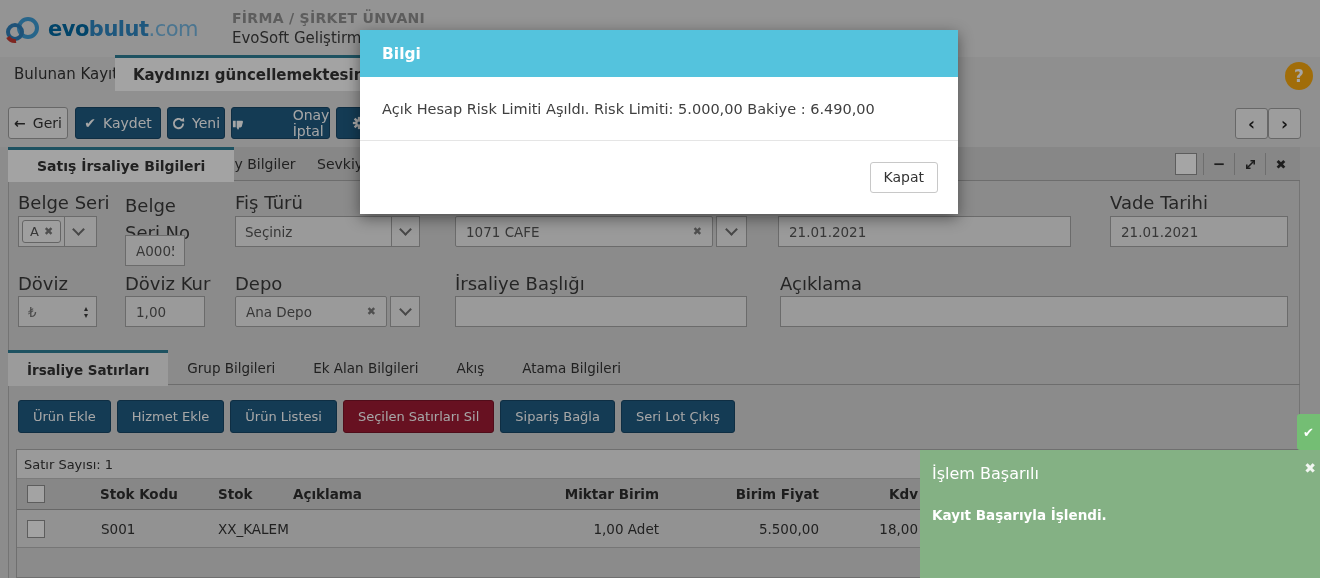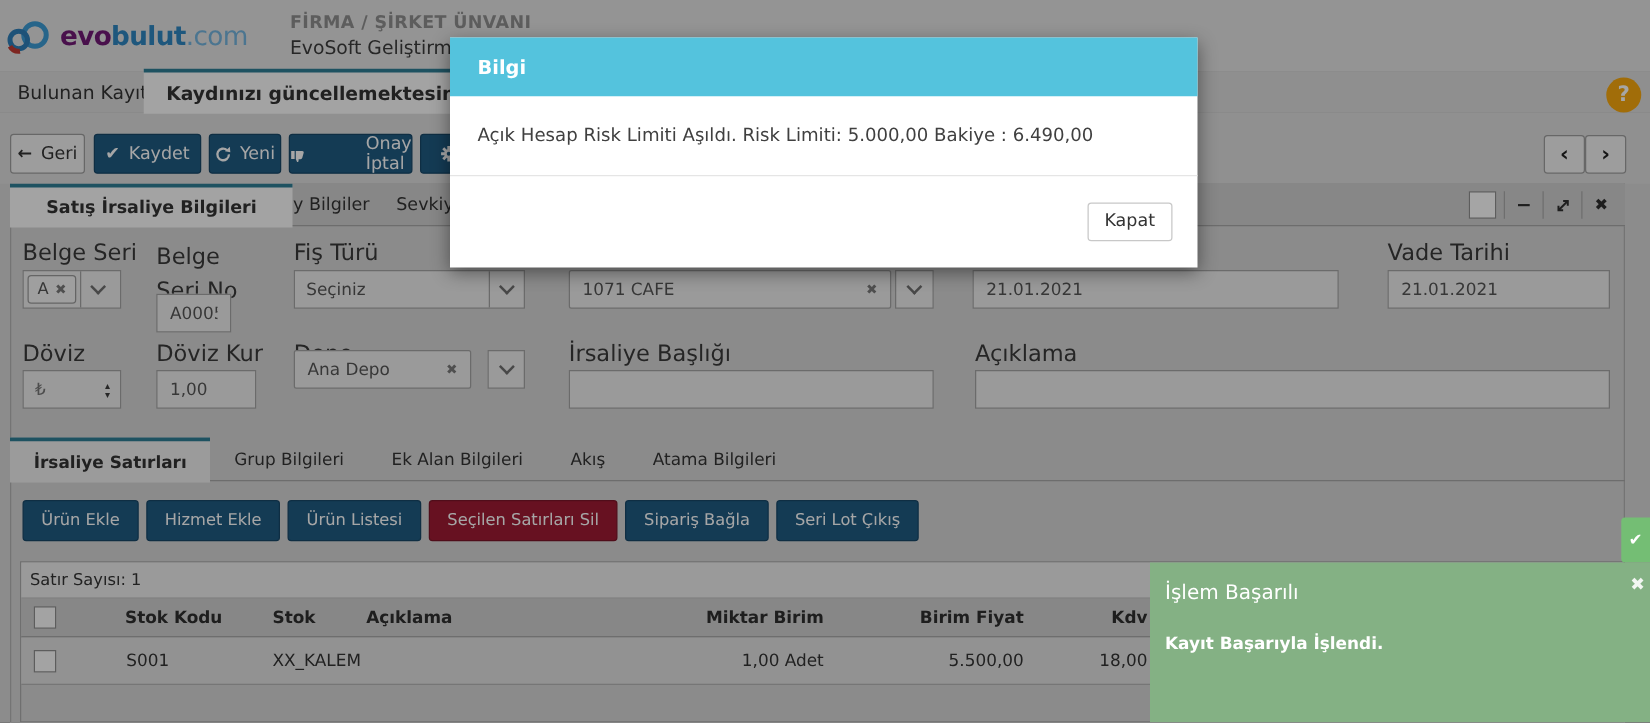--- a/index.html
+++ b/index.html
@@ -7,21 +7,21 @@
          font-family:"DejaVu Sans","Liberation Sans",sans-serif;background:#d7d7d7;color:#333;}
   .abs{position:absolute;}
   
   .band-header{left:0;top:0;width:1320px;height:57px;background:#e3e3e3;border-bottom:1px solid #c6c6c6;}
   .band-tabs{left:0;top:57px;width:1320px;height:33px;background:#dcdcdc;border-bottom:1px solid #bdbdbd;}
   .band-toolbar{left:0;top:90px;width:1320px;height:57px;background:#dedede;}
   .panel{left:8px;top:147px;width:1292px;height:431px;background:#d6d6d6;border:1px solid #b3b3b3;border-bottom:none;box-sizing:border-box;}
   
   .logo{left:4px;top:10px;display:flex;align-items:center;gap:4px;}
   .logo-text{font-size:21px;font-weight:bold;letter-spacing:-0.5px;}
-  .logo-evo{color:#701a75;}
+  .logo-evo{color:#0369a1;}
   .logo-bulut{color:#2e86c1;}
   .logo-com{color:#74b4dd;font-weight:normal;}
   .firm{left:232px;top:9px;line-height:1.35;}
   .firm-label{font-size:14px;font-weight:bold;color:#8f8f8f;letter-spacing:.3px;}
   .firm-name{font-size:15px;color:#3c3c3c;}
   
   .mtab{height:33px;display:flex;align-items:center;padding:0 14px;font-size:15px;color:#333;box-sizing:border-box;}
   .mtab-inactive{left:0;top:57px;border-right:1px solid #c9c9c9;}
   .mtab-active{left:115px;top:55px;height:36px;background:#fafafa;border-top:3px solid #2f7e95;font-weight:bold;padding:0 18px;}
   .help{left:1285px;top:62px;width:28px;height:28px;border-radius:50%;background:#f7a80e;color:#fff;
@@ -222,21 +222,21 @@
   <div class="abs flabel" style="left:780px;top:273px;">Açıklama</div>
 
   <div class="abs combo" style="left:18px;top:296px;width:79px;height:31px;">
     <span class="combo-main" style="color:#777;">₺</span>
     <span class="spin">
         <span>▴</span>
         <span>▾</span>
       </span>
   </div>
   <input class="abs finput" style="left: 125px; top: 296px; width: 80px; height: 31px;" value="1,00">
-  <div class="abs" style="left:235px;top:280px;width:185px;height:31px;display:flex;gap:13px;">
+  <div class="abs" style="left:235px;top:296px;width:185px;height:31px;display:flex;gap:3px;">
     <span class="finput" style="flex:1;display:flex;align-items:center;border-radius:2px;">
       <span>Ana Depo</span>
       <span class="xmark" style="margin-left:auto;">✖</span>
     </span>
     <span class="combo" style="width:30px;justify-content:center;align-items:center;">
         <span class="chev"></span>
       </span>
   </div>
   <input class="abs finput" style="left: 455px; top: 296px; width: 292px; height: 31px;" value="">
   <input class="abs finput" style="left: 780px; top: 296px; width: 508px; height: 31px;" value="">

